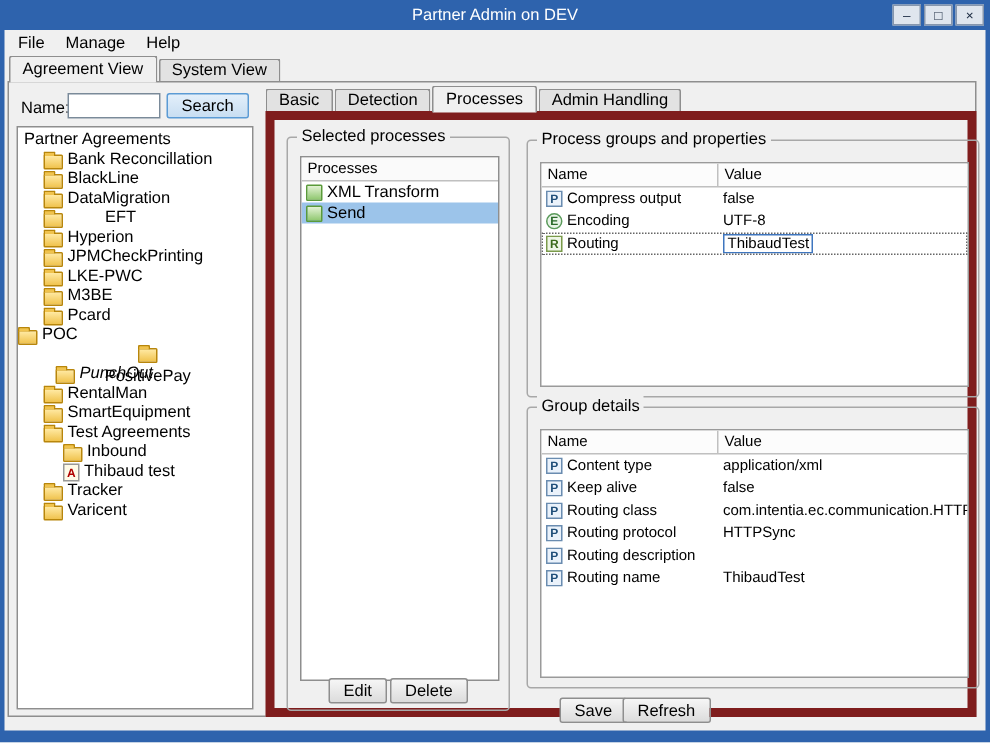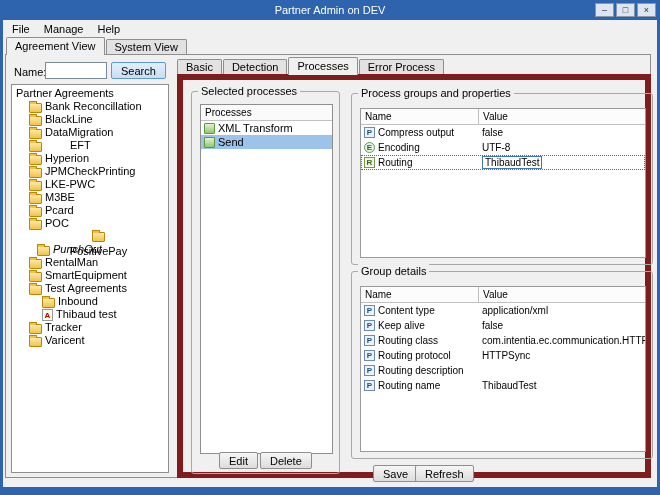--- a/index.html
+++ b/index.html
@@ -141,21 +141,21 @@
             <span class="tree-label">LKE-PWC</span>
           </div>
           <div class="tree-item" style="padding-left: 17px;">
             <span class="folder-icon"></span>
             <span class="tree-label">M3BE</span>
           </div>
           <div class="tree-item" style="padding-left: 17px;">
             <span class="folder-icon"></span>
             <span class="tree-label">Pcard</span>
           </div>
-          <div class="tree-item" style="padding-left: 17px;">
+          <div class="tree-item" style="">
             <span class="folder-icon"></span>
             <span class="tree-label">POC</span>
           </div>
           <div class="tree-item" style="padding-left: 17px; flex-direction: column;">
             <span class="folder-icon"></span>
             <span class="tree-label">PositivePay</span>
           </div>
           <div class="tree-item" style="padding-left: 25px; font-style: italic;">
             <span class="folder-icon"></span>
             <span class="tree-label">PunchOut</span>
@@ -187,21 +187,21 @@
           <div class="tree-item" style="padding-left: 17px;">
             <span class="folder-icon"></span>
             <span class="tree-label">Varicent</span>
           </div>
         </div>
 
       <div class="tabs right-tabs">
         <span class="tab">Basic</span>
         <span class="tab">Detection</span>
         <span class="tab active">Processes</span>
-        <span class="tab">Error Process</span>
+        <span class="tab">Admin Handling</span>
       </div>
 
       <div class="right-panel">
 
         <div class="groupbox gb-processes">
           <span class="groupbox-title">Selected processes</span>
           <div class="listbox">
             <div class="list-header">Processes</div>
             <div>
                 <div class="process-item">

